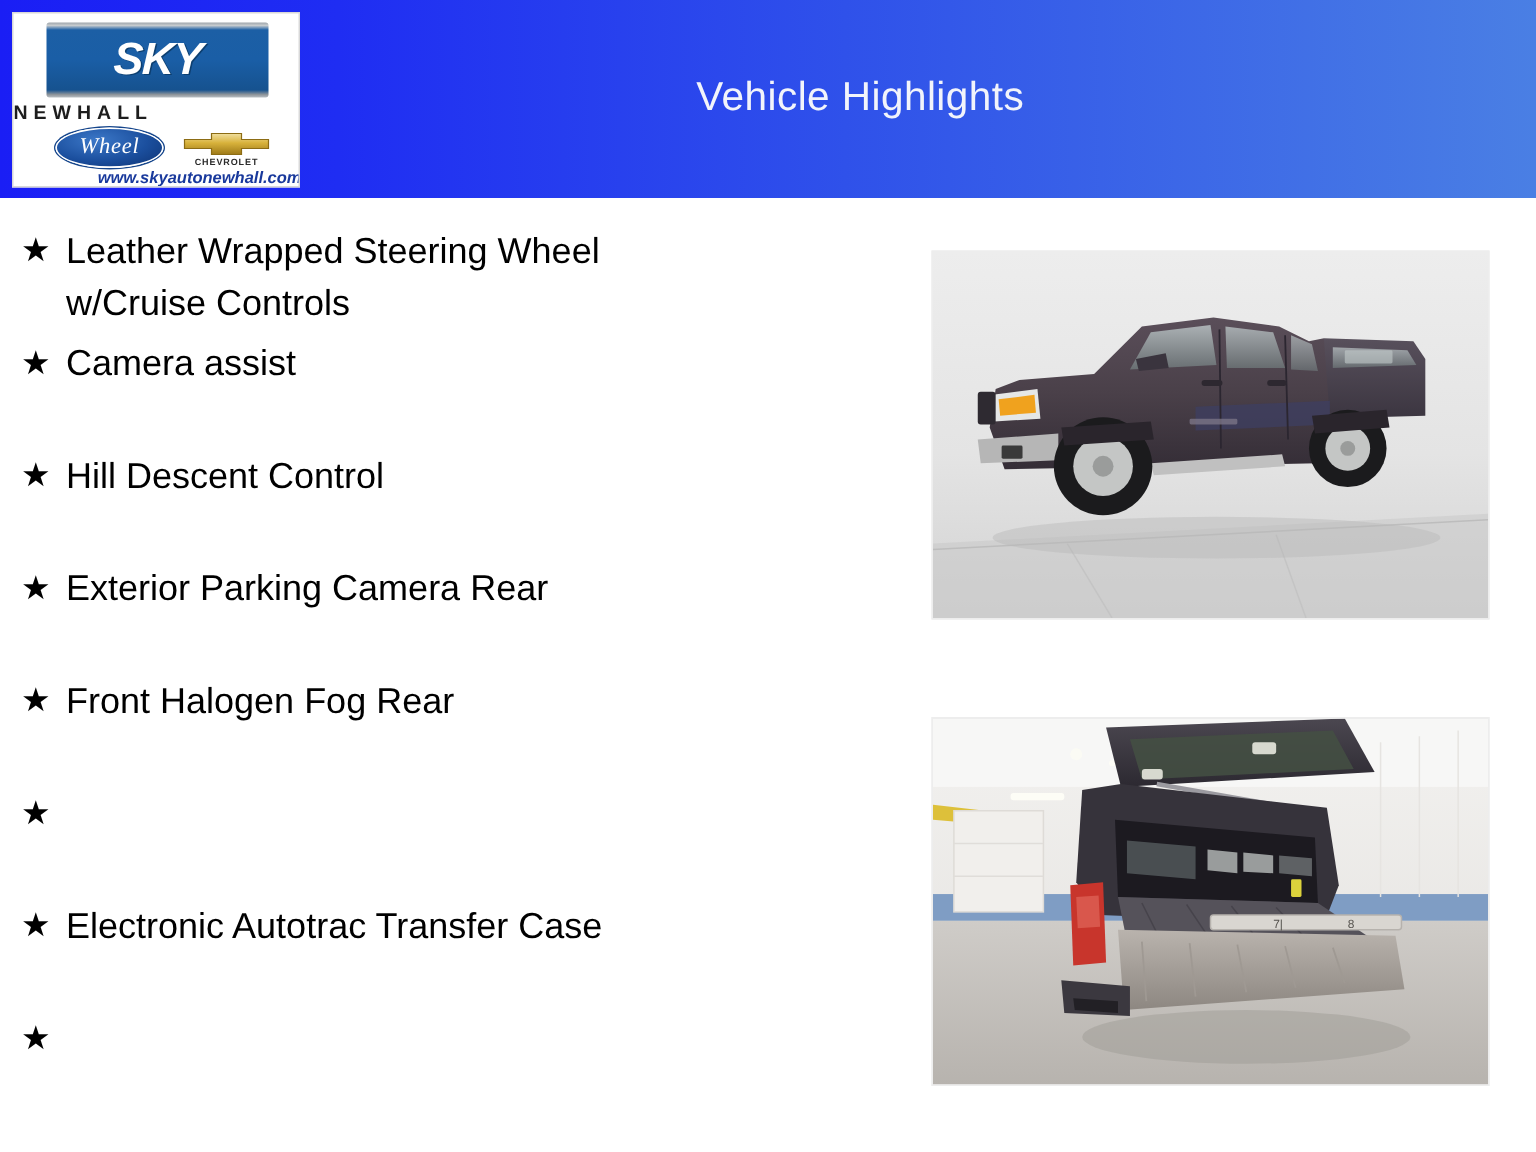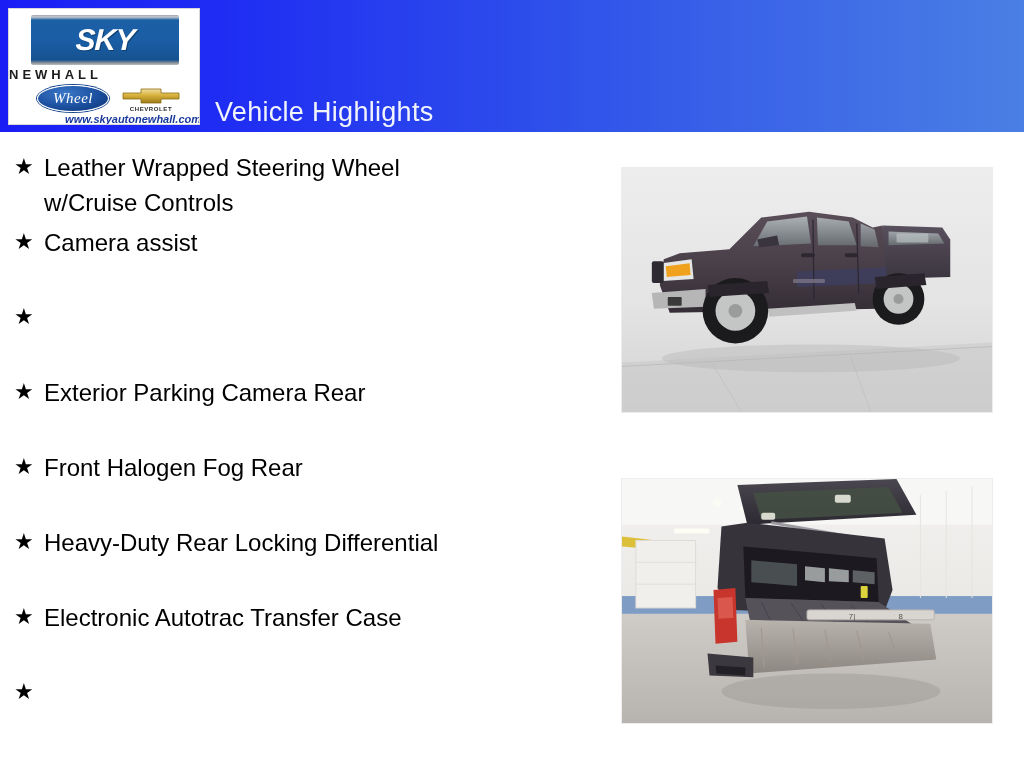--- a/index.html
+++ b/index.html
@@ -25,26 +25,26 @@
     left: 0; top: 0;
     width: 1024px;
     height: 132px;
     background: linear-gradient(to right, #1a1ef5 0%, #1f2df3 22%, #2f51ea 55%, #4a7fe4 100%);
   }
 
   .header-title {
     position: absolute;
     left: 0; top: 49px;
     width: 932px;
+    text-align: center;
     color: #f2f4fb;
     font-size: 27px;
     font-weight: 400;
     letter-spacing: 0.3px;
     padding-left: 215px;
-    margin-top: 48px;
   }
 
   
   .logo-box {
     position: absolute;
     left: 8px; top: 8px;
     width: 192px;
     height: 117px;
     background: #ffffff;
     border: 1px solid #d8d8d8;
@@ -217,35 +217,35 @@
 w/Cruise Controls</span>
     </div>
 
     <div class="feature-item">
       <span class="feature-bullet">★</span>
       <span class="feature-text">Camera assist</span>
     </div>
 
     <div class="feature-item">
       <span class="feature-bullet">★</span>
+      <span class="feature-text">Hill Descent Control</span>
     </div>
 
     <div class="feature-item">
       <span class="feature-bullet">★</span>
       <span class="feature-text">Exterior Parking Camera Rear</span>
     </div>
 
     <div class="feature-item">
       <span class="feature-bullet">★</span>
       <span class="feature-text">Front Halogen Fog Rear</span>
     </div>
 
     <div class="feature-item">
       <span class="feature-bullet">★</span>
-      <span class="feature-text">Heavy-Duty Rear Locking Differential</span>
     </div>
 
     <div class="feature-item">
       <span class="feature-bullet">★</span>
       <span class="feature-text">Electronic Autotrac Transfer Case</span>
     </div>
 
     <div class="feature-item">
       <span class="feature-bullet">★</span>
     </div>

